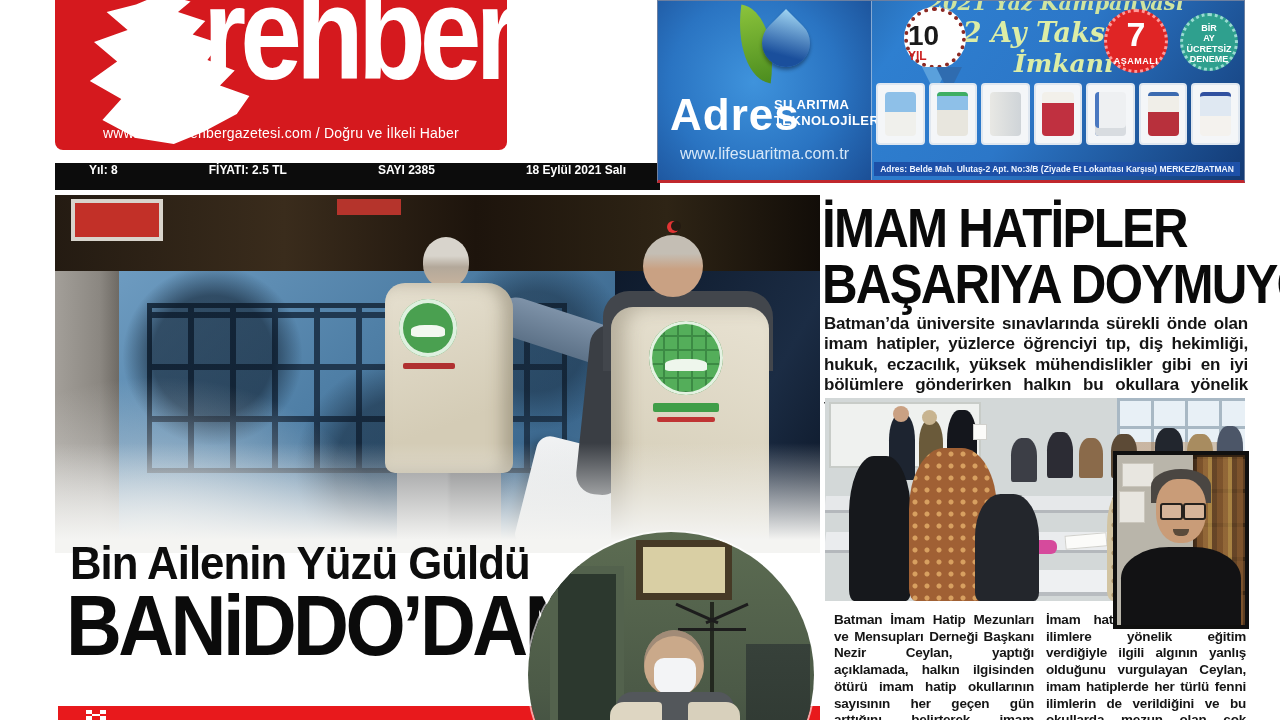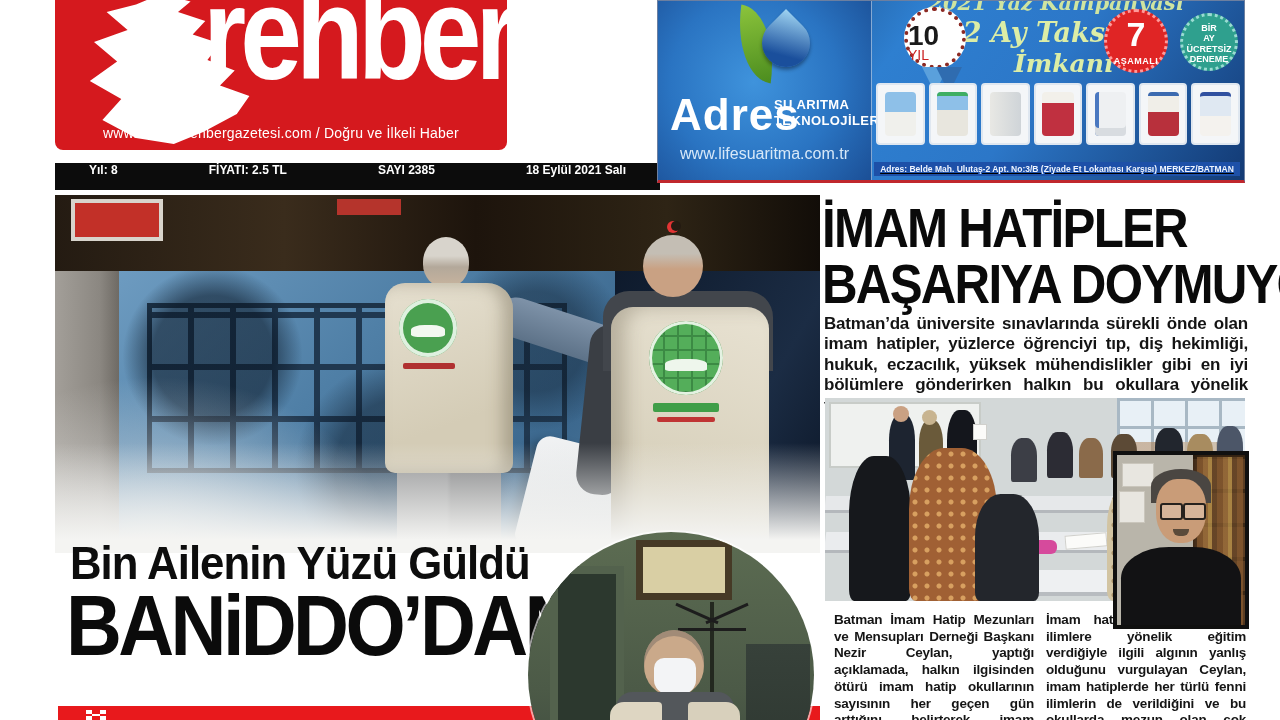--- a/index.html
+++ b/index.html
@@ -31,40 +31,40 @@
   #life-web{left:0px;top:144px;width:213px;text-align:center;color:#d7e8f8;font-size:16px;}
   #ad-campaign{left:218px;top:-11px;width:360px;text-align:center;color:#cfe4a0;
      font-family:"DejaVu Serif",serif;font-style:italic;font-size:21px;font-weight:bold;}
   .offer1{left:286px;top:16px;font-family:"DejaVu Serif",serif;font-style:italic;font-weight:bold;
      font-size:27px;color:#dcedA6;color:#dceda6;}
   .offer2{left:356px;top:48px;font-family:"DejaVu Serif",serif;font-style:italic;font-weight:bold;
      font-size:25px;color:#dceda6;}
   #medal{left:246px;top:6px;width:62px;height:62px;border-radius:50%;background:#fff;
      border:4px dotted #8c2a24;box-sizing:border-box;text-align:left;}
   #medal .num{font-size:28px;font-weight:bold;color:#1a1a1a;line-height:50px;}
-  #medal .yil{position:absolute;left:0;width:100%;bottom:2px;font-size:14px;font-weight:normal;color:#c22;}
+  #medal .yil{position:absolute;left:0;width:100%;bottom:2px;font-size:12px;font-weight:bold;color:#c22;}
   #ribbon{left:264px;top:66px;width:0;height:0;border-left:13px solid transparent;border-right:13px solid transparent;border-top:26px solid #5aa0dc;}
   #ribbon2{left:278px;top:66px;width:0;height:0;border-left:13px solid transparent;border-right:13px solid transparent;border-top:26px solid #2f6cb0;}
   .burst{border-radius:50%;text-align:center;color:#fff;box-sizing:border-box;}
   #badge7{left:446px;top:8px;width:64px;height:64px;background:#e02525;border:3px dotted #ff9a9a;}
   #badge7 .n{font-size:34px;font-weight:bold;line-height:44px;}
   #badge7 .s{position:absolute;left:0;width:100%;bottom:4px;font-size:9px;font-weight:bold;letter-spacing:.5px;}
   #badgefree{left:522px;top:12px;width:58px;height:58px;background:#2fa08e;border:3px dotted #9adcd2;
      font-size:9px;font-weight:bold;line-height:1.15;padding-top:7px;}
   #products{left:218px;top:82px;width:364px;height:62px;display:flex;gap:4px;}
   .prod{flex:1;background:#f4f6f8;border:2px solid #dfe7f0;border-radius:4px;position:relative;overflow:hidden;}
   .prod i{position:absolute;left:15%;top:12%;width:70%;height:76%;border-radius:4px;display:block;}
   .p1 i{background:linear-gradient(#8ec0e8 45%,#f0f0ec 45%);}
   .p2 i{background:linear-gradient(#8ec0e8 40%,#e8e6de 40%);box-shadow:inset 0 14px 0 -10px #3fae62;}
   .p3 i{background:linear-gradient(90deg,#e8e8e4,#cfd4d8);}
   .p4 i{background:linear-gradient(#f2f0ea 25%,#c03040 25%);}
   .p5 i{background:#eef0f2;box-shadow:inset 0 -8px 0 #d8dce0, inset 14px 0 0 -10px #4a78c0;}
   .p6 i{background:linear-gradient(#f0eee8 45%,#b8303c 45%);box-shadow:inset 0 18px 0 -14px #3c6ab0;}
   .p7 i{background:linear-gradient(#dfe8f2 55%,#f4f2ee 55%);box-shadow:inset 0 10px 0 -6px #3050a0;}
-  #ad-footer{left:216px;right:4px;bottom:4px;position:absolute;text-decoration:underline;}
+  #ad-footer{left:216px;right:4px;bottom:4px;position:absolute;}
   #ad-address{background:#1d50a8;color:#eef4ff;font-size:8.5px;font-weight:bold;text-align:center;padding:2px 2px;}
   #ad-phone{background:#2f7fd8;color:#fff;font-size:21px;font-weight:bold;text-align:center;padding:1px 0 3px;}
   
   #main-photo{left:55px;top:195px;width:765px;height:358px;overflow:hidden;background:#16243a;}
   #mp-gravel{left:0;top:0;width:64px;height:100%;background:linear-gradient(90deg,#a39f99,#8b8781 70%,#6e6a64);}
   #mp-beam{left:0;top:0;width:100%;height:76px;background:linear-gradient(90deg,#241b12,#3a2c1c 30%,#1d140c 55%,#2e2415 80%,#120d08);}
   #mp-sign1{left:16px;top:4px;width:92px;height:42px;background:#c23028;border:4px solid #d8d4cc;box-sizing:border-box;}
   #mp-sign2{left:282px;top:4px;width:64px;height:16px;background:#b5342c;}
   #mp-door{left:64px;top:76px;width:520px;height:282px;background:linear-gradient(135deg,#6d9bc0,#4f7fa6 40%,#3c688e 75%,#54809e);}
   #mp-grille{left:92px;top:108px;width:420px;height:170px;

